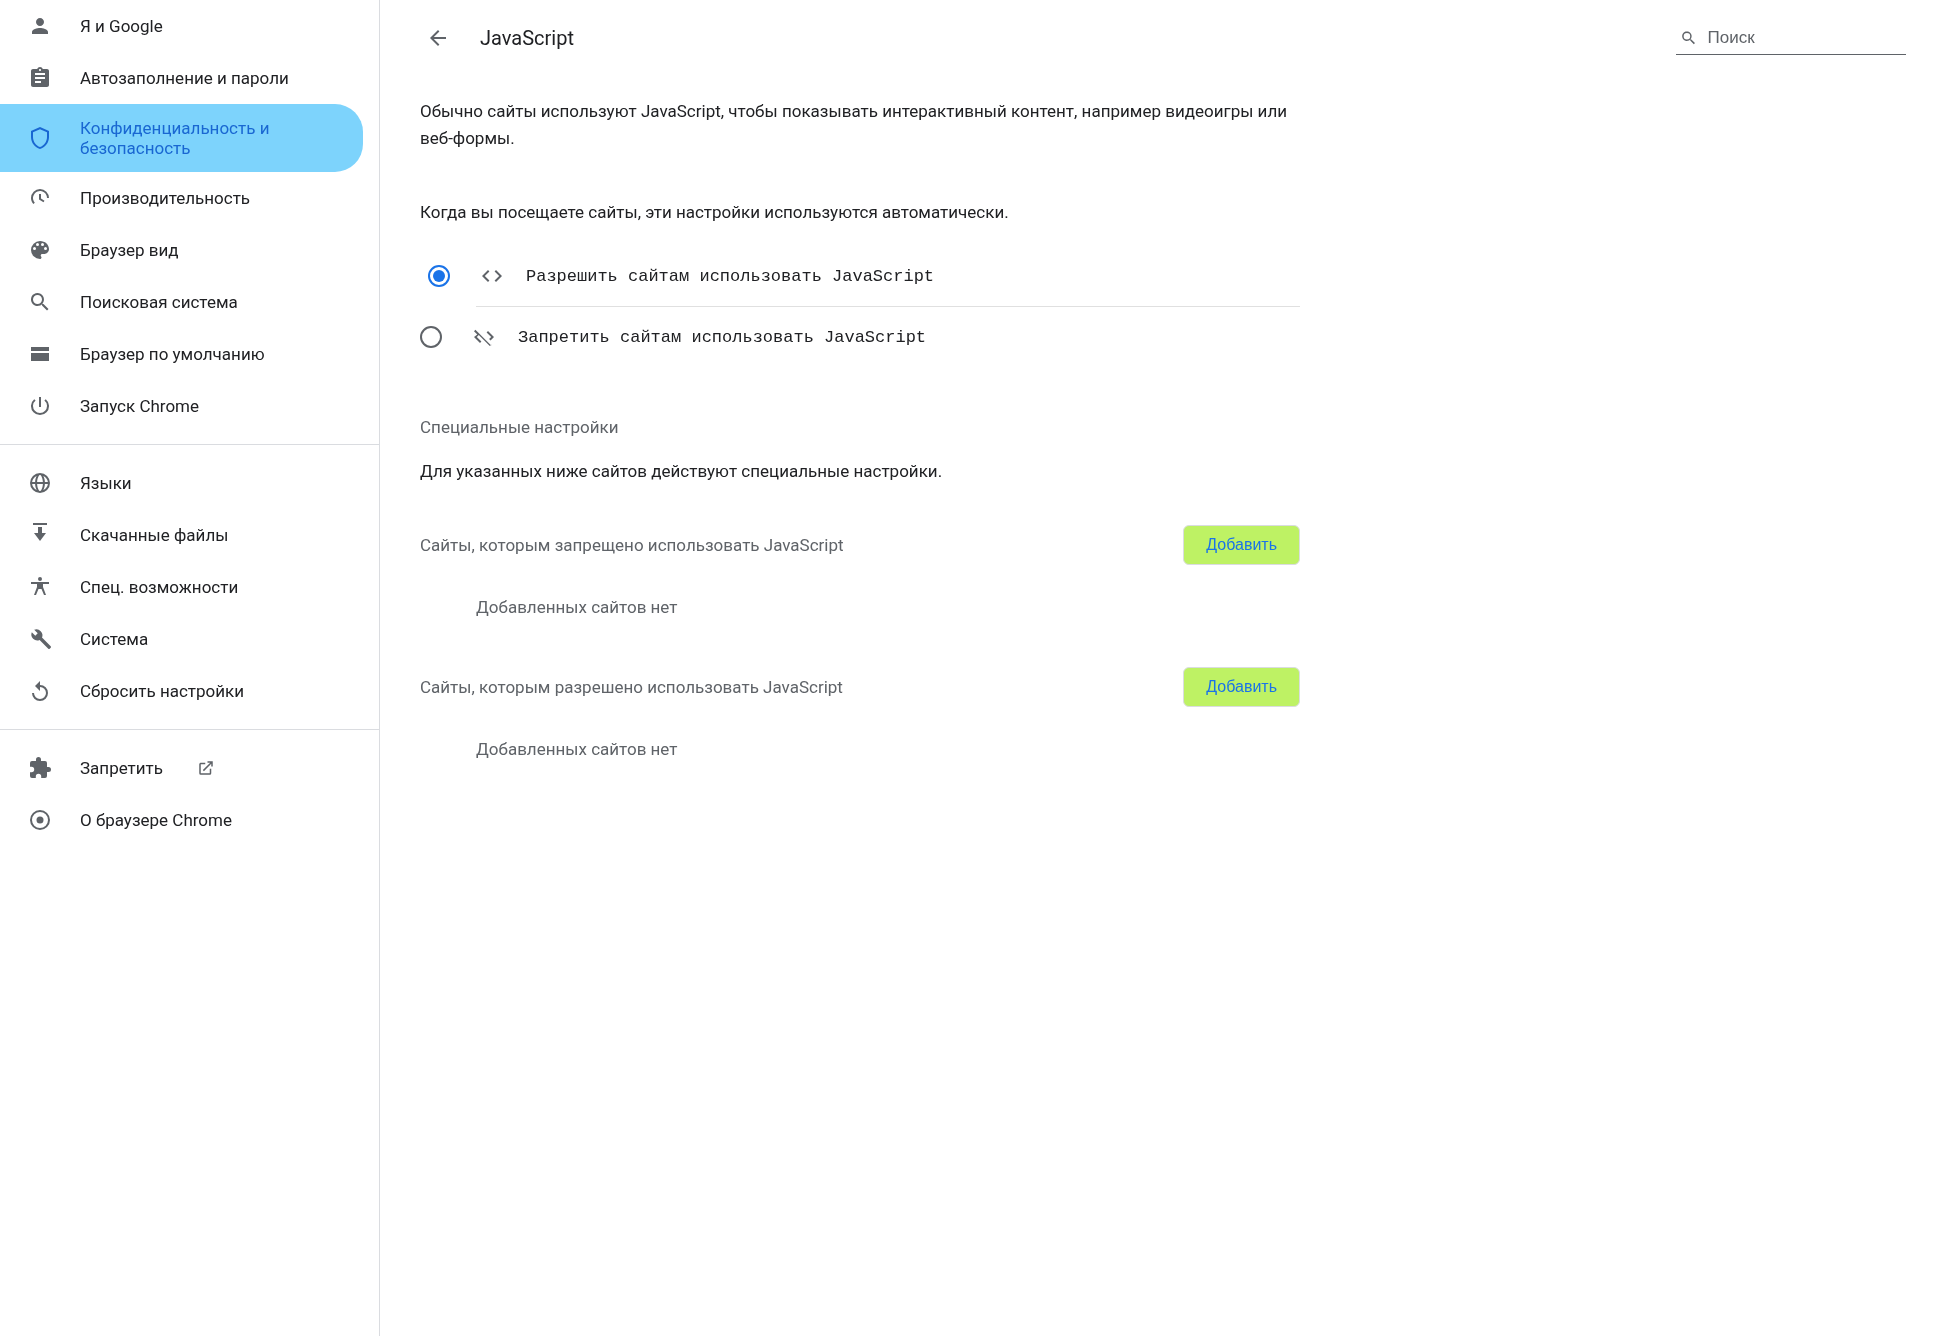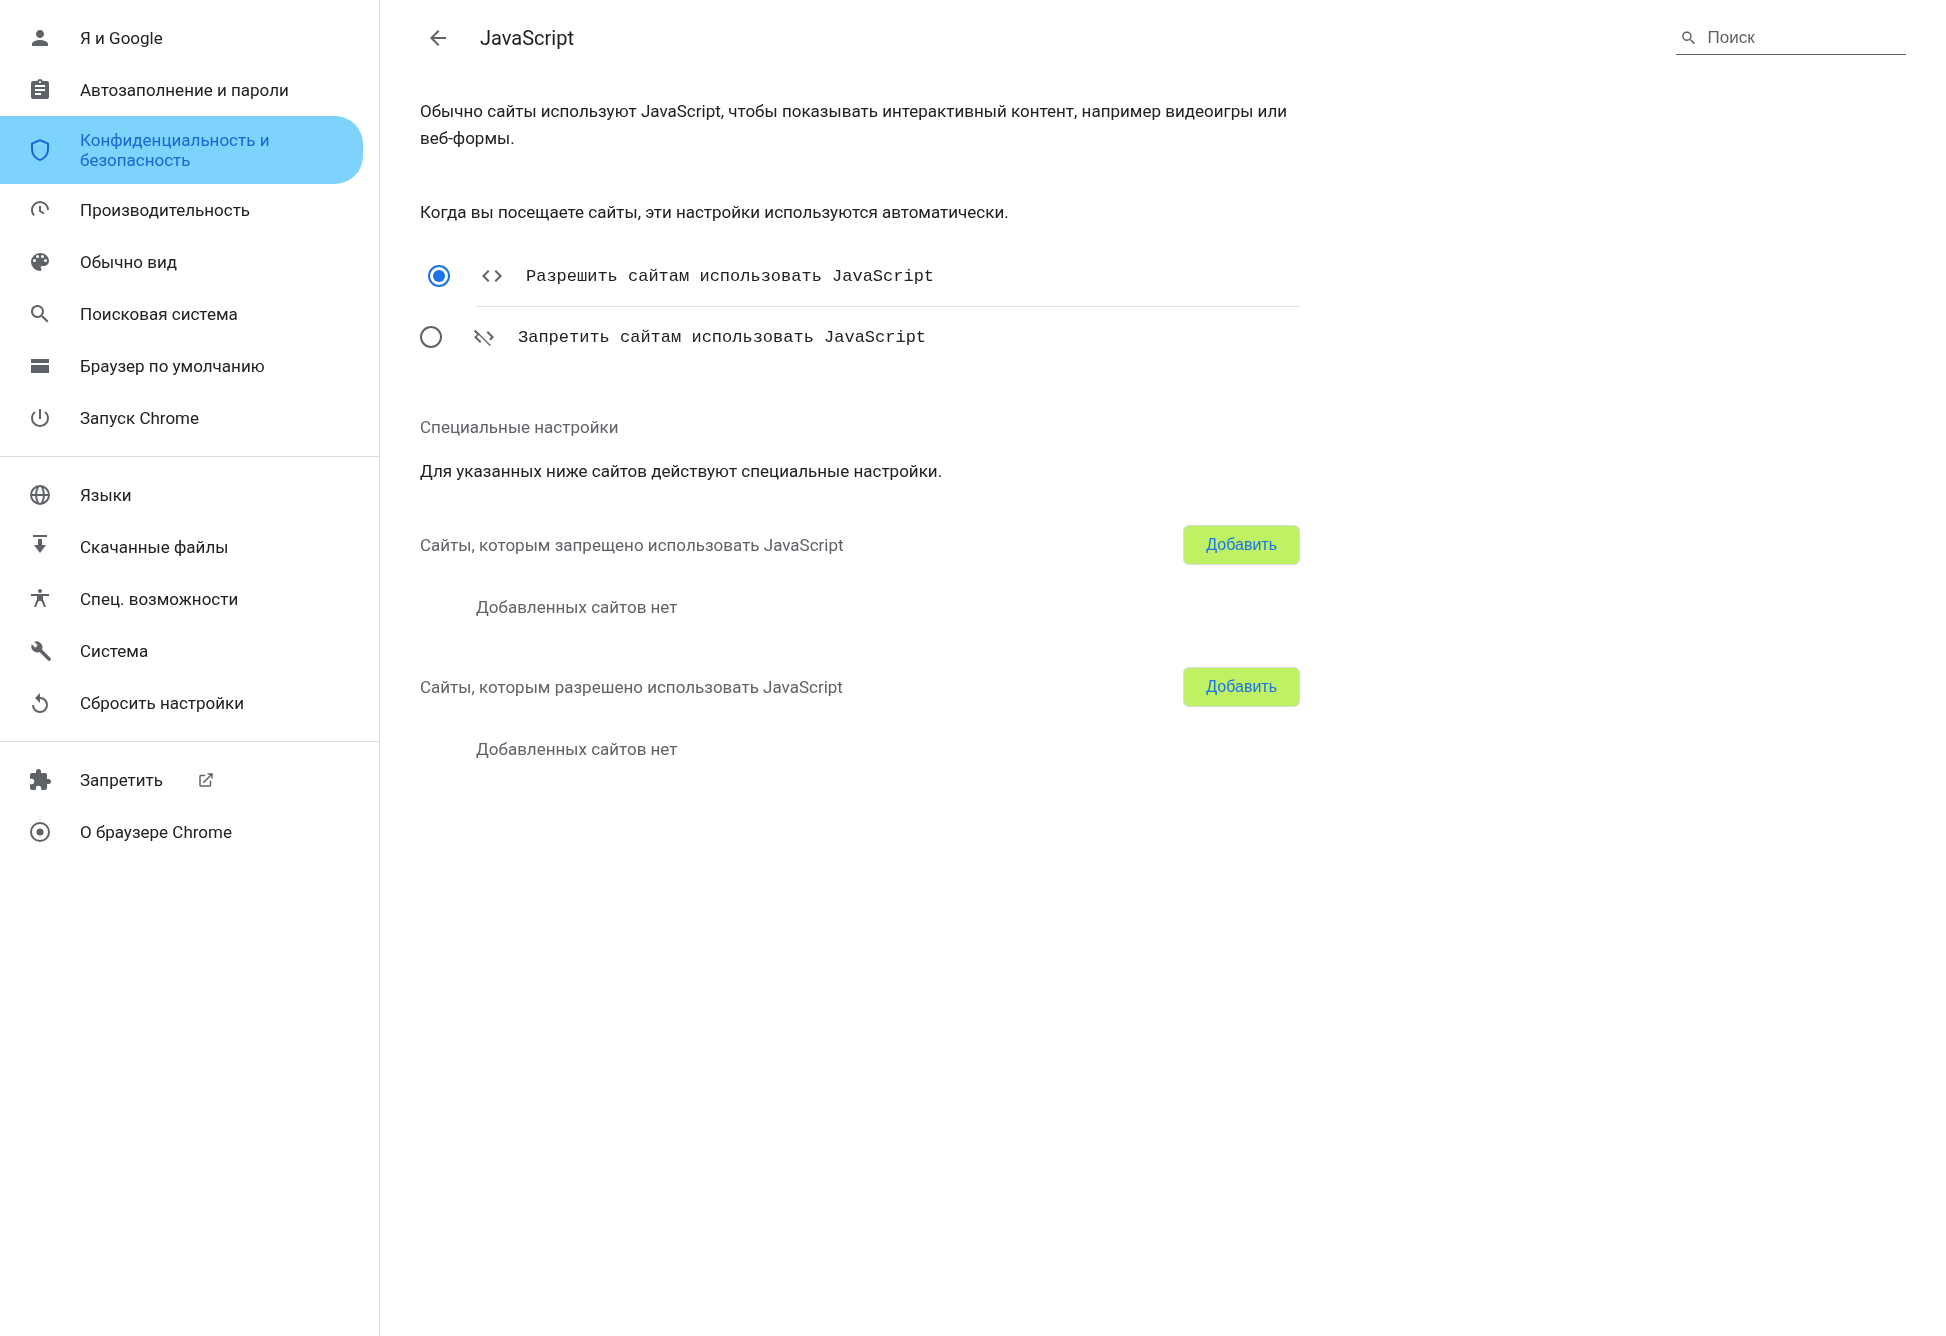--- a/index.html
+++ b/index.html
@@ -7,21 +7,20 @@
   font-family: Roboto, "Segoe UI", Arial, sans-serif;
   background: #fff;
   color: #202124;
   display: flex;
   height: 100vh;
   overflow: hidden;
 }
 .sidebar {
   width: 380px;
   border-right: 1px solid #dadce0;
-  padding-top: 12px;
   overflow-y: auto;
 }
 .sidebar-item {
   display: flex;
   align-items: center;
   padding: 14px 20px 14px 28px;
   border-radius: 0 28px 28px 0;
   margin-right: 16px;
   cursor: pointer;
   font-size: 17px;
@@ -196,21 +195,21 @@
         </svg>
       </span>
     <span>Производительность</span>
   </div>
   <div class="sidebar-item">
     <span class="side-icon">
         <svg viewBox="0 0 24 24">
           <path d="M12 3a9 9 0 0 0 0 18c.8 0 1.5-.7 1.5-1.5 0-.4-.1-.7-.4-1-.2-.3-.4-.6-.4-1 0-.8.7-1.5 1.5-1.5H16c2.8 0 5-2.2 5-5 0-4.4-4-8-9-8zM6.5 12a1.5 1.5 0 1 1 0-3 1.5 1.5 0 0 1 0 3zm3-4a1.5 1.5 0 1 1 0-3 1.5 1.5 0 0 1 0 3zm5 0a1.5 1.5 0 1 1 0-3 1.5 1.5 0 0 1 0 3zm3 4a1.5 1.5 0 1 1 0-3 1.5 1.5 0 0 1 0 3z"></path>
         </svg>
       </span>
-    <span>Обычно вид</span>
+    <span>Браузер вид</span>
   </div>
   <div class="sidebar-item">
     <span class="side-icon">
         <svg viewBox="0 0 24 24">
           <path d="M15.5 14h-.8l-.3-.3a6.5 6.5 0 1 0-.7.7l.3.3v.8l5 5 1.5-1.5-5-5zM9.5 14A4.5 4.5 0 1 1 14 9.5 4.5 4.5 0 0 1 9.5 14z"></path>
         </svg>
       </span>
     <span>Поисковая система</span>
   </div>
   <div class="sidebar-item">

